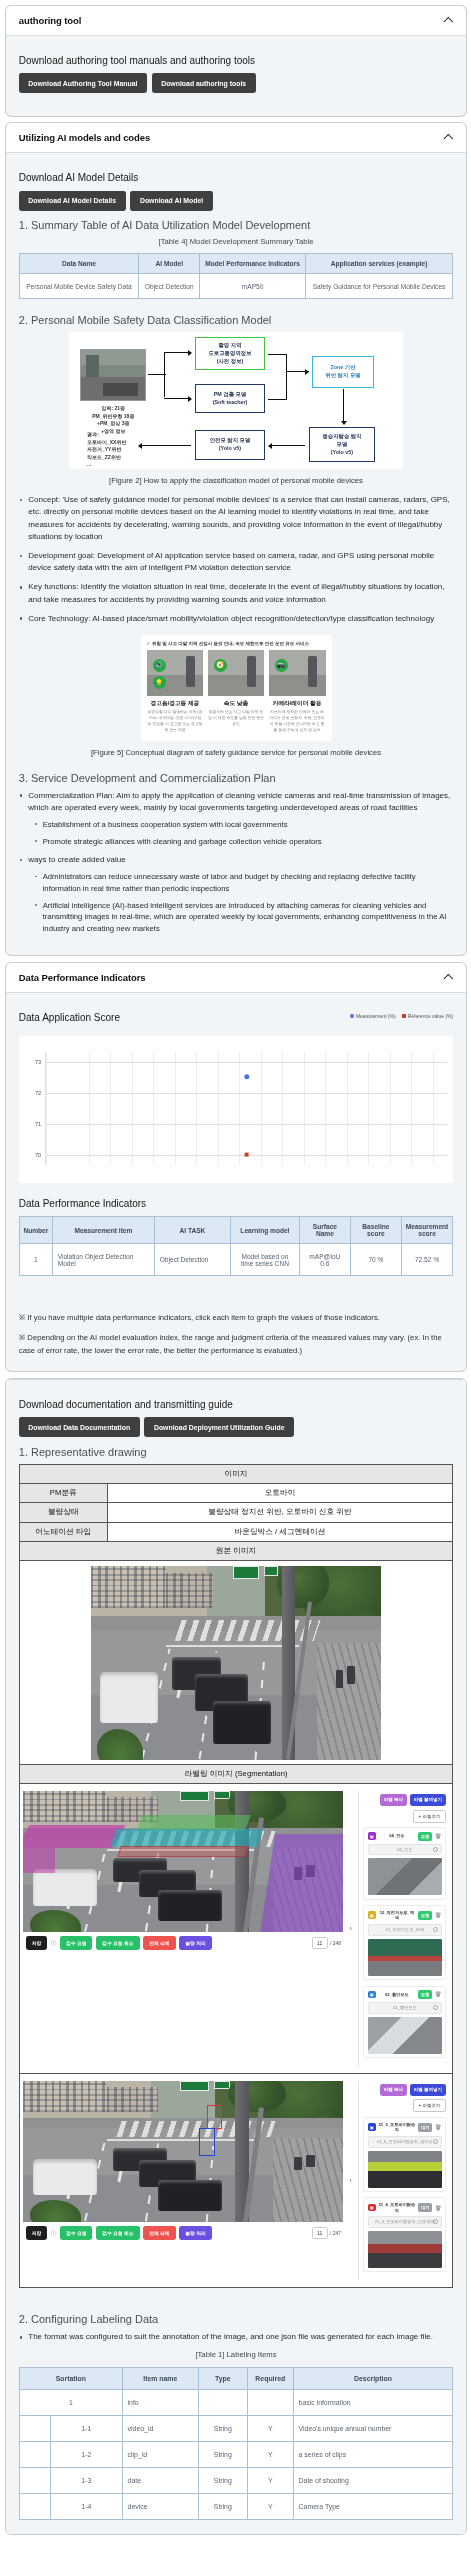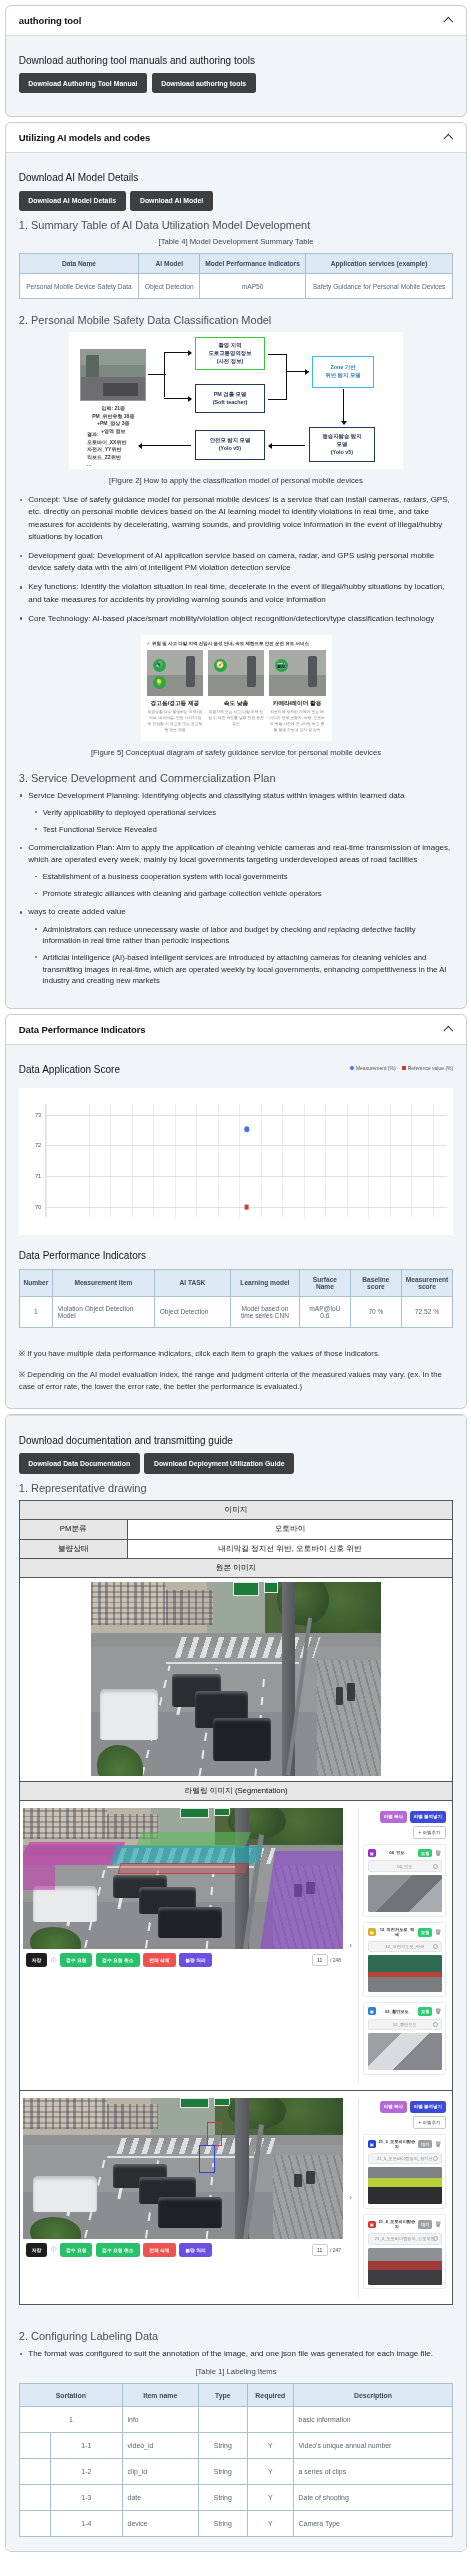--- a/index.html
+++ b/index.html
@@ -295,24 +295,20 @@
             </div>
     <div class="fig3-label">카메라/레이더 활용</div>
     <div class="fig3-desc">킥보드에 장착된 카메라 또는 레이더가 전방 보행자, 차량, 오토바이 등을 사전에 모니터링 하고 충돌 발생 가능성 감지 및 감속</div>
           </div>
         </div>
     </div>
     <div class="fig-caption">[Figure 5] Conceptual diagram of safety guidance service for personal mobile devices</div>
 
     <div class="sub-h" style="margin-top:14.3px">3. Service Development and Commercialization Plan</div>
     <ul class="b1" id="plan-list">
-        <li>Service Development Planning: Identifying objects and classifying status within images within learned data<ul class="b2">
-            <li>Verify applicability to deployed operational services</li>
-            <li>Test Functional Service Revealed</li>
-          </ul></li>
         <li>Commercialization Plan: Aim to apply the application of cleaning vehicle cameras and real-time transmission of images, which are operated every week, mainly by local governments targeting underdeveloped areas of road facilities<ul class="b2">
             <li>Establishment of a business cooperation system with local governments</li>
             <li>Promote strategic alliances with cleaning and garbage collection vehicle operators</li>
           </ul></li>
         <li>ways to create added value<ul class="b2">
             <li>Administrators can reduce unnecessary waste of labor and budget by checking and replacing defective facility information in real time rather than periodic inspections</li>
             <li>Artificial intelligence (AI)-based intelligent services are introduced by attaching cameras for cleaning vehicles and transmitting images in real-time, which are operated weekly by local governments, enhancing competitiveness in the AI industry and creating new markets</li>
           </ul></li>
       </ul>
   </div>
@@ -366,46 +362,50 @@
         <td>1</td>
         <td style="text-align:left">Violation Object Detection Model</td>
         <td style="text-align:left">Object Detection</td>
         <td>Model based on time series CNN</td>
         <td>mAP@IoU 0.6</td>
         <td>70 %</td>
         <td>72.52 %</td>
       </tr>
     </tbody>
       </table>
-    <div class="note" style="margin-top:20px">※ If you have multiple data performance indicators, click each item to graph the values of those indicators.</div>
+    <div class="note" style="margin-top:36px">※ If you have multiple data performance indicators, click each item to graph the values of those indicators.</div>
     <div class="note">※ Depending on the AI model evaluation index, the range and judgment criteria of the measured values may vary. (ex. In the case of error rate, the lower the error rate, the better the performance is evaluated.)</div>
   </div>
 </div>
 
 <div class="card">
   <div class="card-body">
     <div class="section-h2">Download documentation and transmitting guide</div>
     <div class="btn-row">
       <button class="dark-btn">Download Data Documentation</button>
       <button class="dark-btn">Download Deployment Utilization Guide</button>
     </div>
     <div class="sub-h">1. Representative drawing</div>
 
     <table class="rep">
       <tbody>
           <tr>
             <th colspan="2">이미지</th>
           </tr>
       <tr>
-        <th style="width:108px">PM분류</th>
+        <th style="width:88px">PM분류</th>
         <td>오토바이</td>
       </tr>
       <tr>
         <th>불량상태</th>
-        <td>내리막길 정지선 위반, 오토바이 신호 위반</td>
+        <td>불량상태 정지선 위반, 오토바이 신호 위반</td>
+      </tr>
+      <tr>
+        <th>어노테이션 타입</th>
+        <td>바운딩박스 / 세그멘테이션</td>
       </tr>
       <tr>
             <th colspan="2">원본 이미지</th>
           </tr>
       <tr>
             <td colspan="2" class="imgcell">
         <div class="scene" id="scene-original" style="width:290px; height:194px;">
   <div class="sc-strip"></div>
   <div class="sc-bld b1"></div>
   <div class="sc-bld b2"></div>

